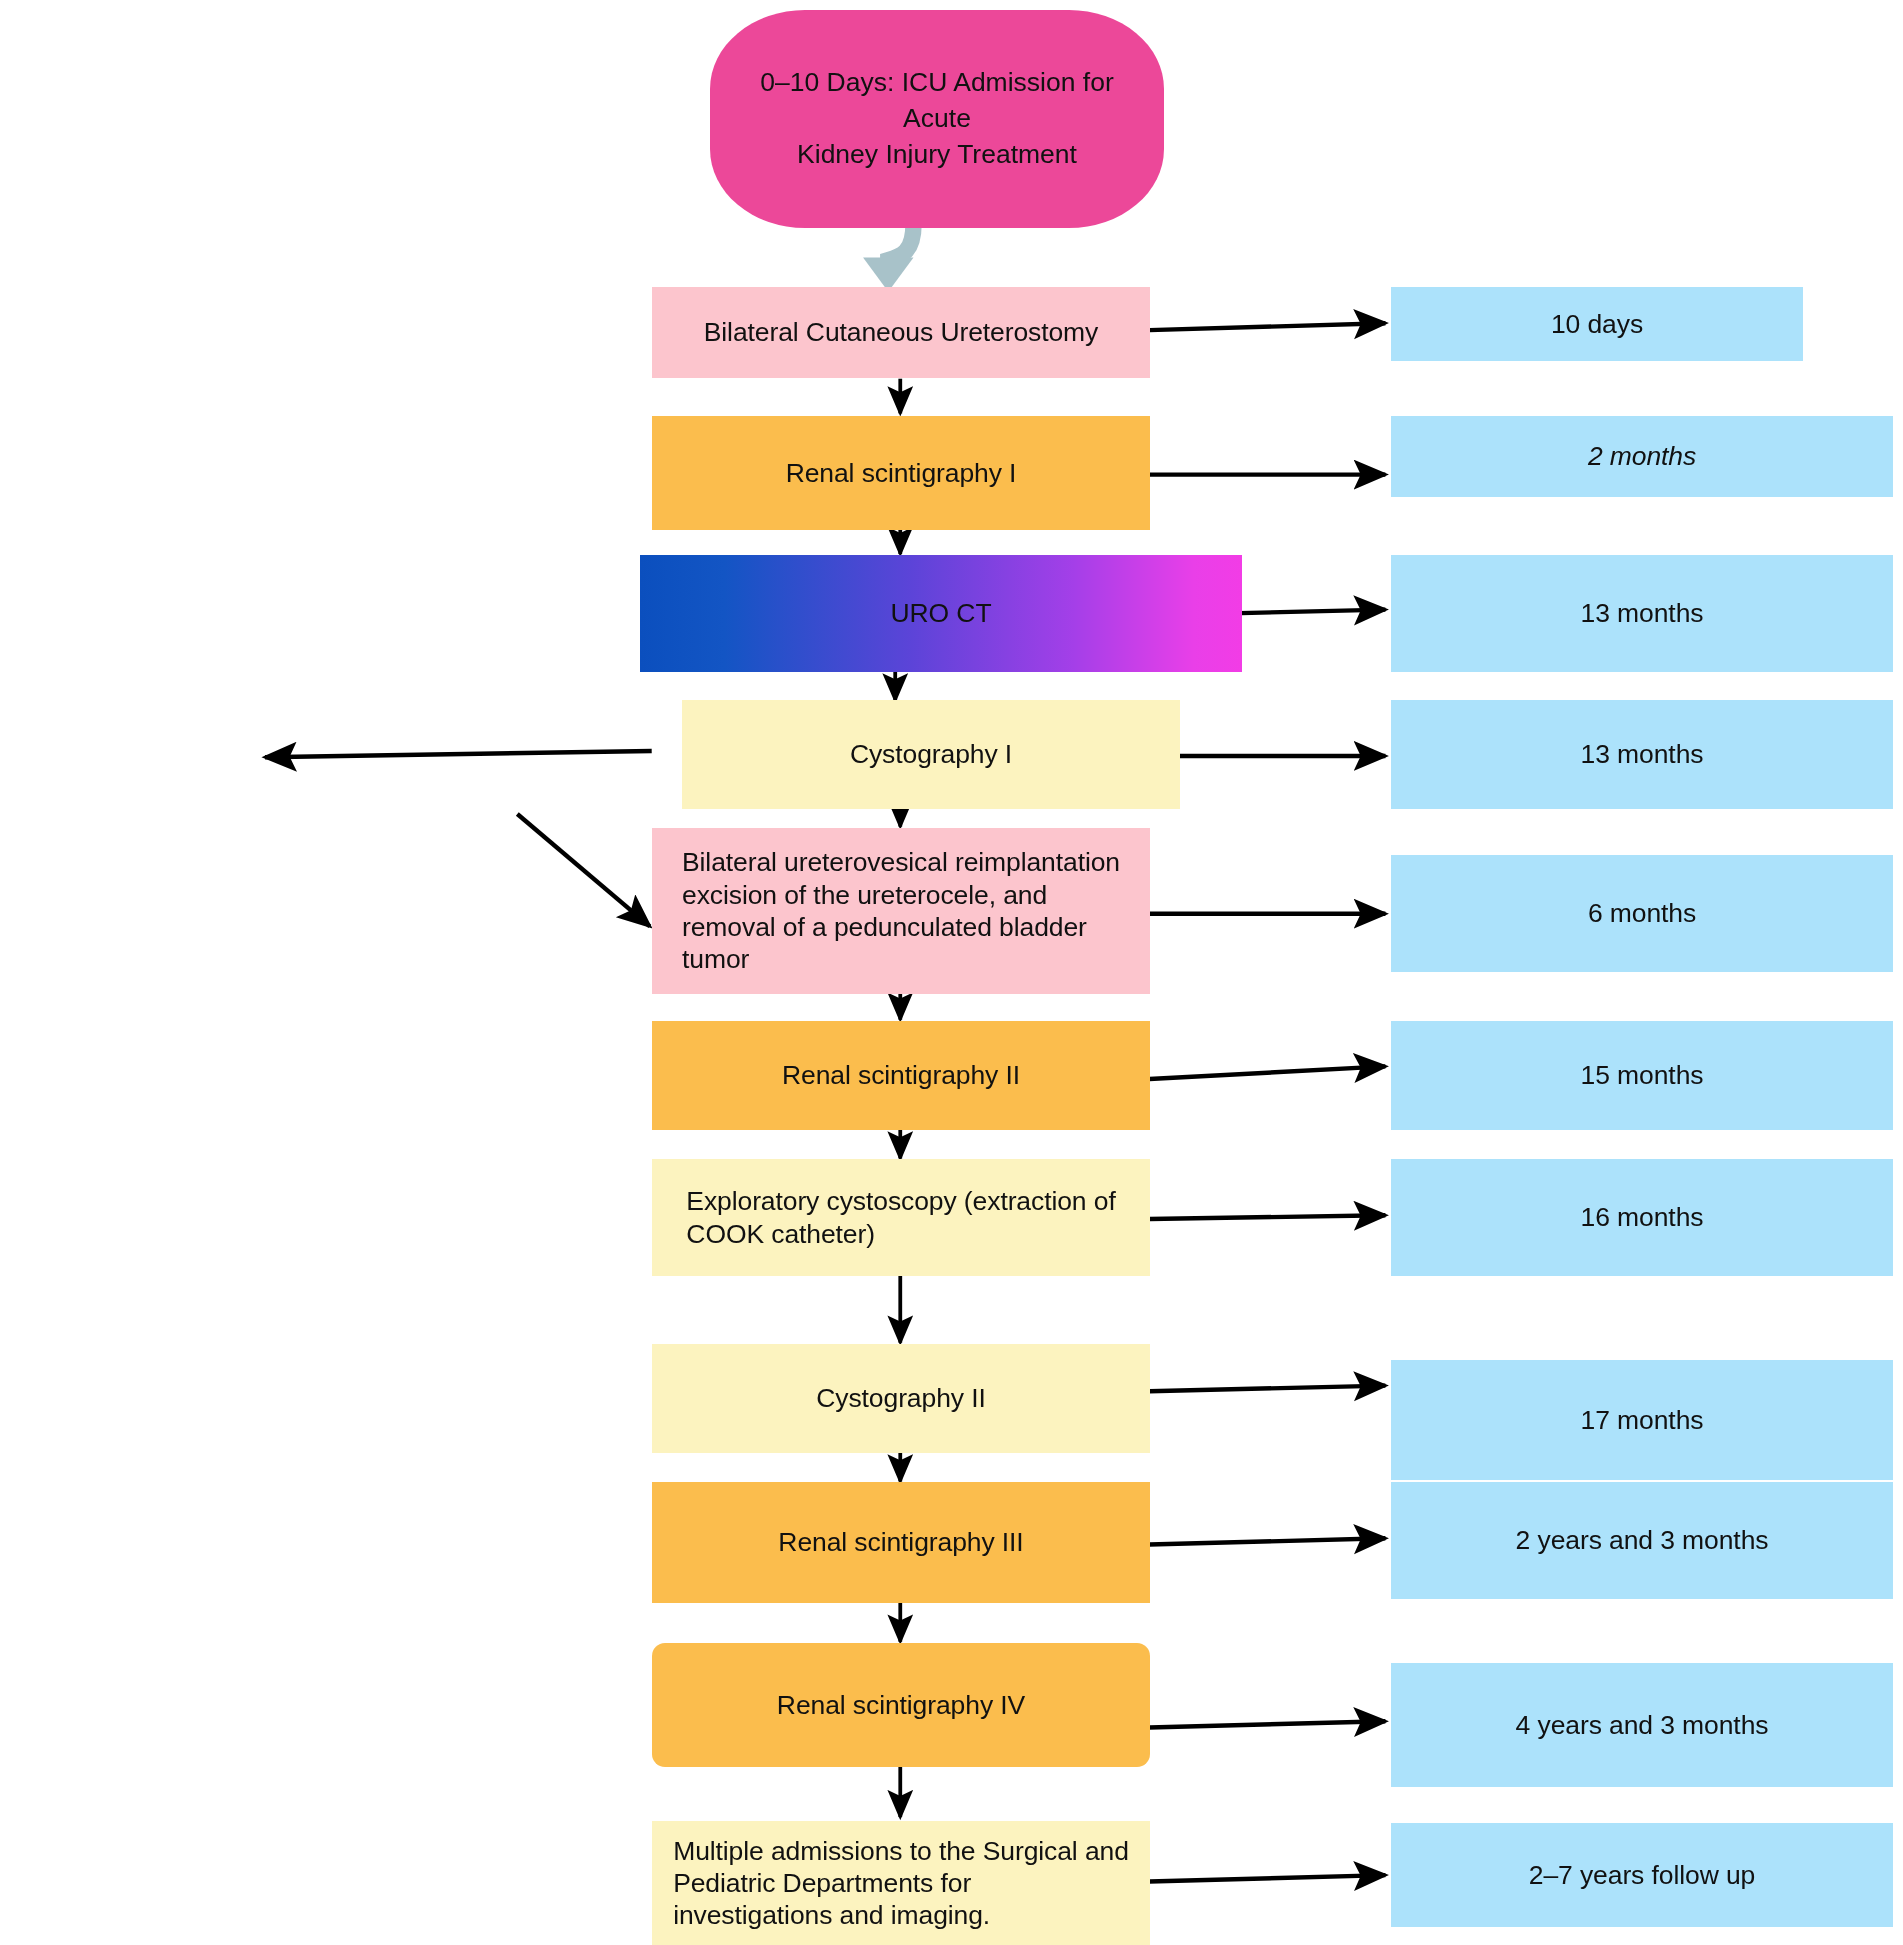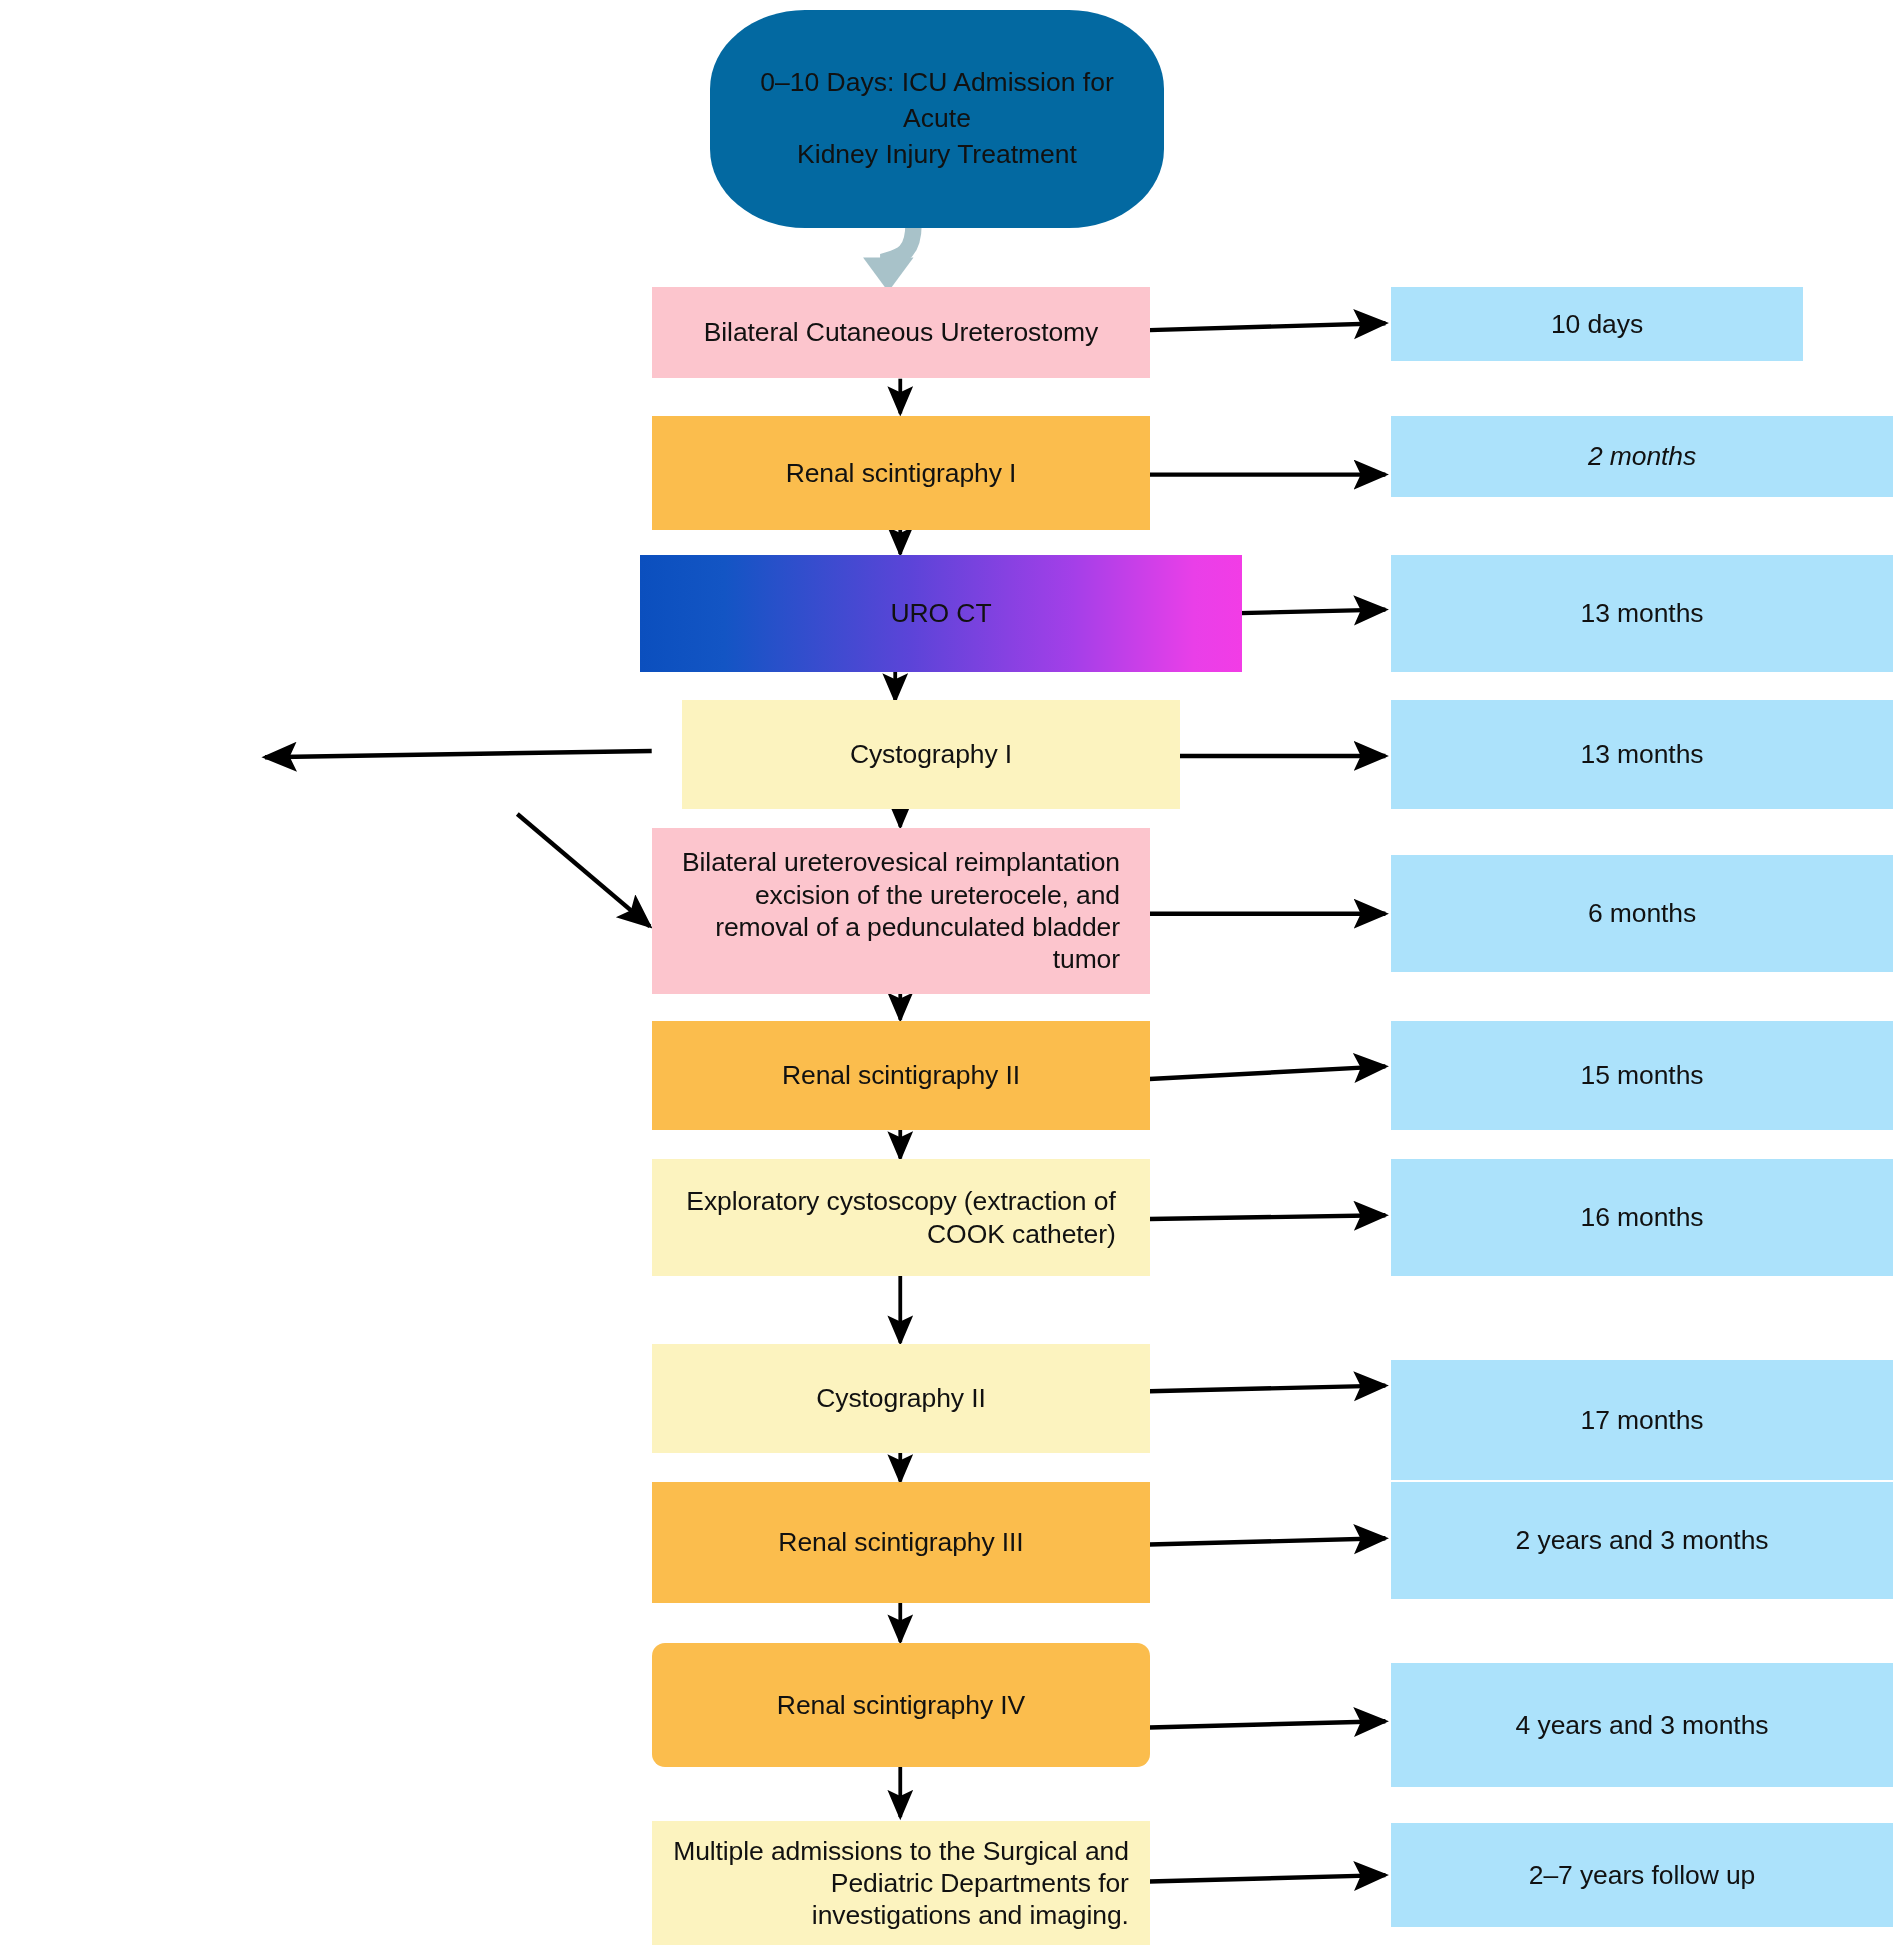--- a/index.html
+++ b/index.html
@@ -19,21 +19,21 @@
     left: 0; top: 0;
     width: 1904px;
     height: 1946px;
   }
   .node {
     position: absolute;
     box-sizing: border-box;
     display: flex;
     align-items: center;
     justify-content: center;
-    text-align: right;
+    text-align: left;
     color: #111111;
     font-size: 26.5px;
     line-height: 1.22;
     font-weight: 400;
     padding: 0 10px;
     white-space: pre-line;
     letter-spacing: -0.1px;
   }
 
   
@@ -43,21 +43,21 @@
   .c-blue   { background: #ACE2FB; }
   .c-grad   { background: linear-gradient(90deg,#0B4FBE 0%, #1355C4 14%, #5C44D8 45%, #A43FE8 72%, #E93FE8 92%, #F23CE6 100%); }
 
   
   .bubble {
     position: absolute;
     left: 710px;
     top: 10px;
     width: 454px;
     height: 218px;
-    background: #0369a1;
+    background: #ec4899;
     border-radius: 95px / 79px;
     display: flex;
     align-items: center;
     justify-content: center;
     text-align: center;
     color: #111111;
     font-size: 26.5px;
     line-height: 1.35;
     padding: 0 25px;
     box-sizing: border-box;

